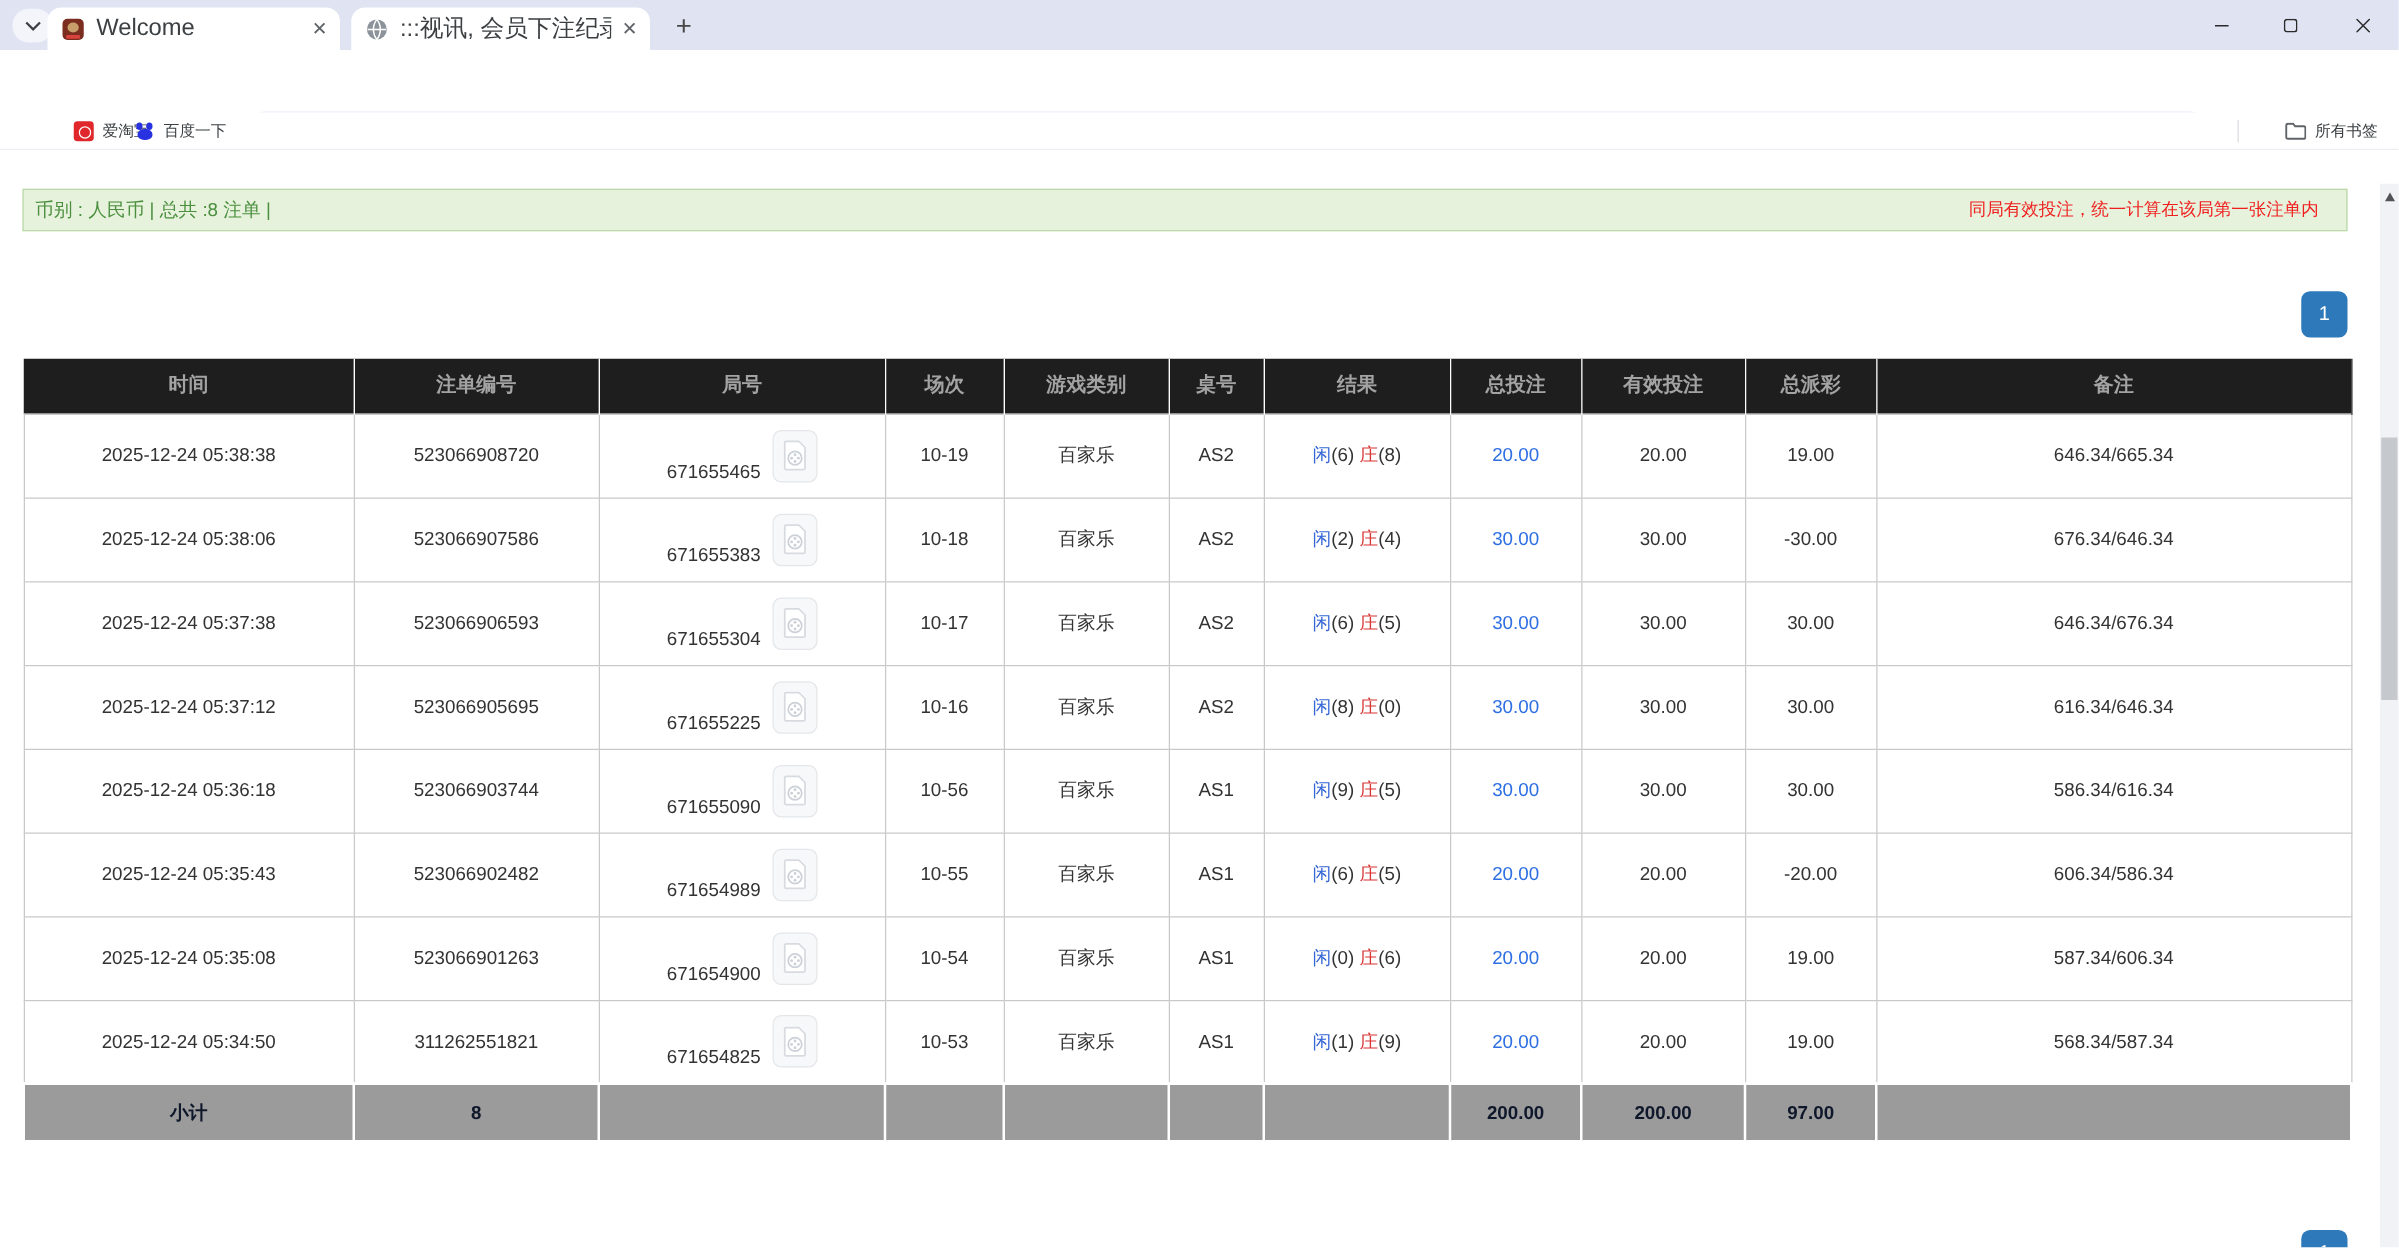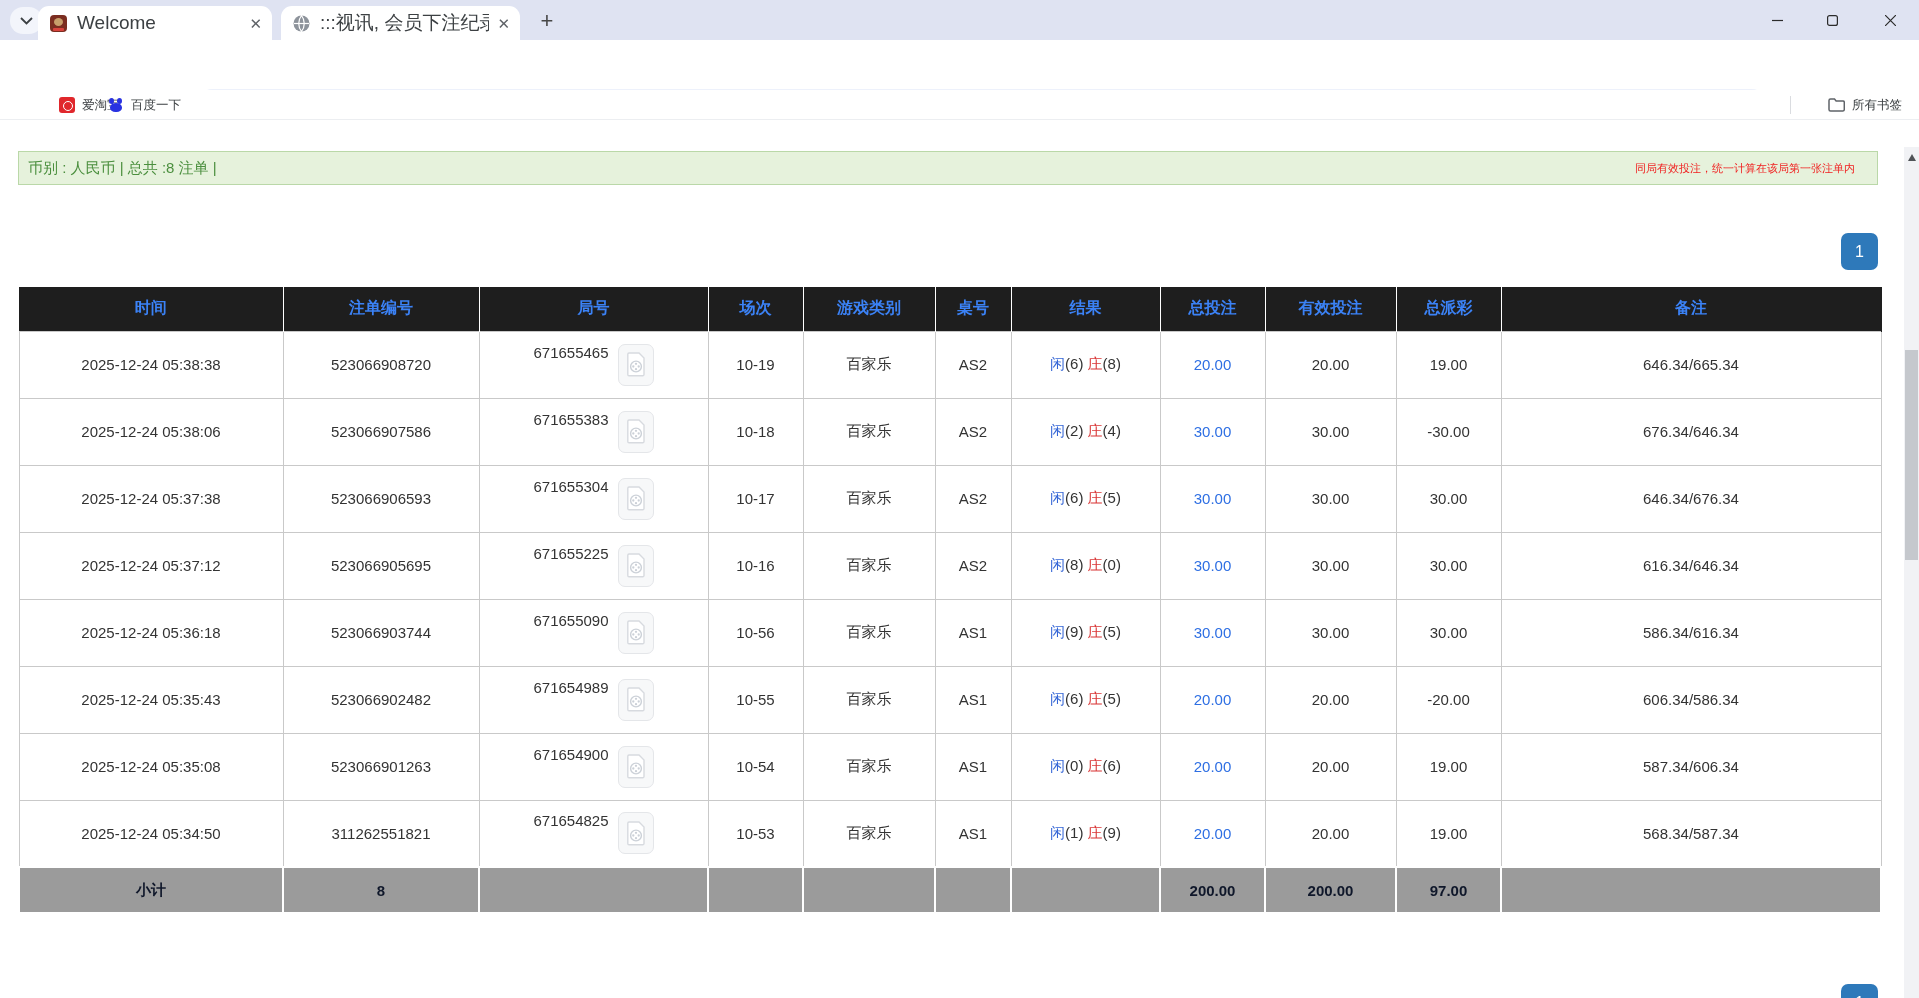--- a/index.html
+++ b/index.html
@@ -46,33 +46,33 @@
   .bm-icon-baidu::after { content:""; position:absolute; left:1px; top:1px; width:5px; height:6px; background:#2932e1; border-radius:50%; box-shadow:8px 0 0 #2932e1; }
   .bm-all { position:absolute; top:4px; right:17px; height:22px; display:flex; align-items:center; gap:7px; font-size:12.5px; color:#3c4043; }
   .bm-divider { position:absolute; top:6px; right:128px; width:1px; height:18px; background:#dadce0; }
 
   
   .page { position:absolute; left:0; top:120px; width:1919px; height:878px; background:#fff; overflow:hidden; }
   .infobar { position:absolute; left:18px; top:31px; width:1860px; height:34px;
              background:#e6f2dc; border:1px solid #bad8a8; display:flex; align-items:center; justify-content:space-between;
              padding:0 22px 0 9px; }
   .infobar .left-text  { color:var(--info-green,#4b8f3e); font-size:15px; }
-  .infobar .right-text { color:var(--note-red,#f01f1f);  font-size:11px; }
+  .infobar .right-text { color:var(--note-red,#f01f1f);  font-size:14px; }
 
   .pager { position:absolute; width:37px; height:37px; border-radius:7px; background:var(--pagination-blue,#2e79ba);
            color:#fff; font-size:16px; display:flex; align-items:center; justify-content:center; }
   .pager-top { left:1841px; top:113px; }
   .pager-bottom { left:1841px; top:864px; }
 
   table.bets { position:absolute; left:18px; top:167px; width:1862px; border-collapse:collapse; table-layout:fixed; }
-  table.bets th { background:#1e1e1e; color:#3b82f6; font-size:16px; font-weight:bold; height:44px;
+  table.bets th { background:#1e1e1e; color:#a3a3a3; font-size:16px; font-weight:bold; height:44px;
                   border-right:1px solid #fff; text-align:center; }
   table.bets th:last-child { border-right:1px solid #1e1e1e; }
   table.bets td { height:67px; text-align:center; font-size:15px; color:#333; border:1px solid #c9c9c9; background:#fff; }
-  td .round-wrap { display:inline-flex; align-items:flex-start; gap:9px; }
+  td .round-wrap { display:inline-flex; align-items:flex-end; gap:9px; }
   .video-btn { display:inline-flex; align-items:center; justify-content:center; width:36px; height:42px;
                background:#f7f8f9; border:1px solid #e4e6e9; border-radius:7px; }
   .rp { color:var(--player-blue,#3566d6); }
   .rb { color:var(--banker-red,#d93636); }
   .betlink { color:var(--link-blue,#2e6fe3); }
   td.neg { color:var(--negative-red,#f00000); }
   tr.sumrow td { background:#9b9b9b; color:#0f172a; font-weight:bold; height:46px; border:2px solid #fff; font-size:15px; }
 
   
   .scrollbar { position:absolute; right:0; top:147px; width:15px; height:851px; background:#f1f2f5; }

